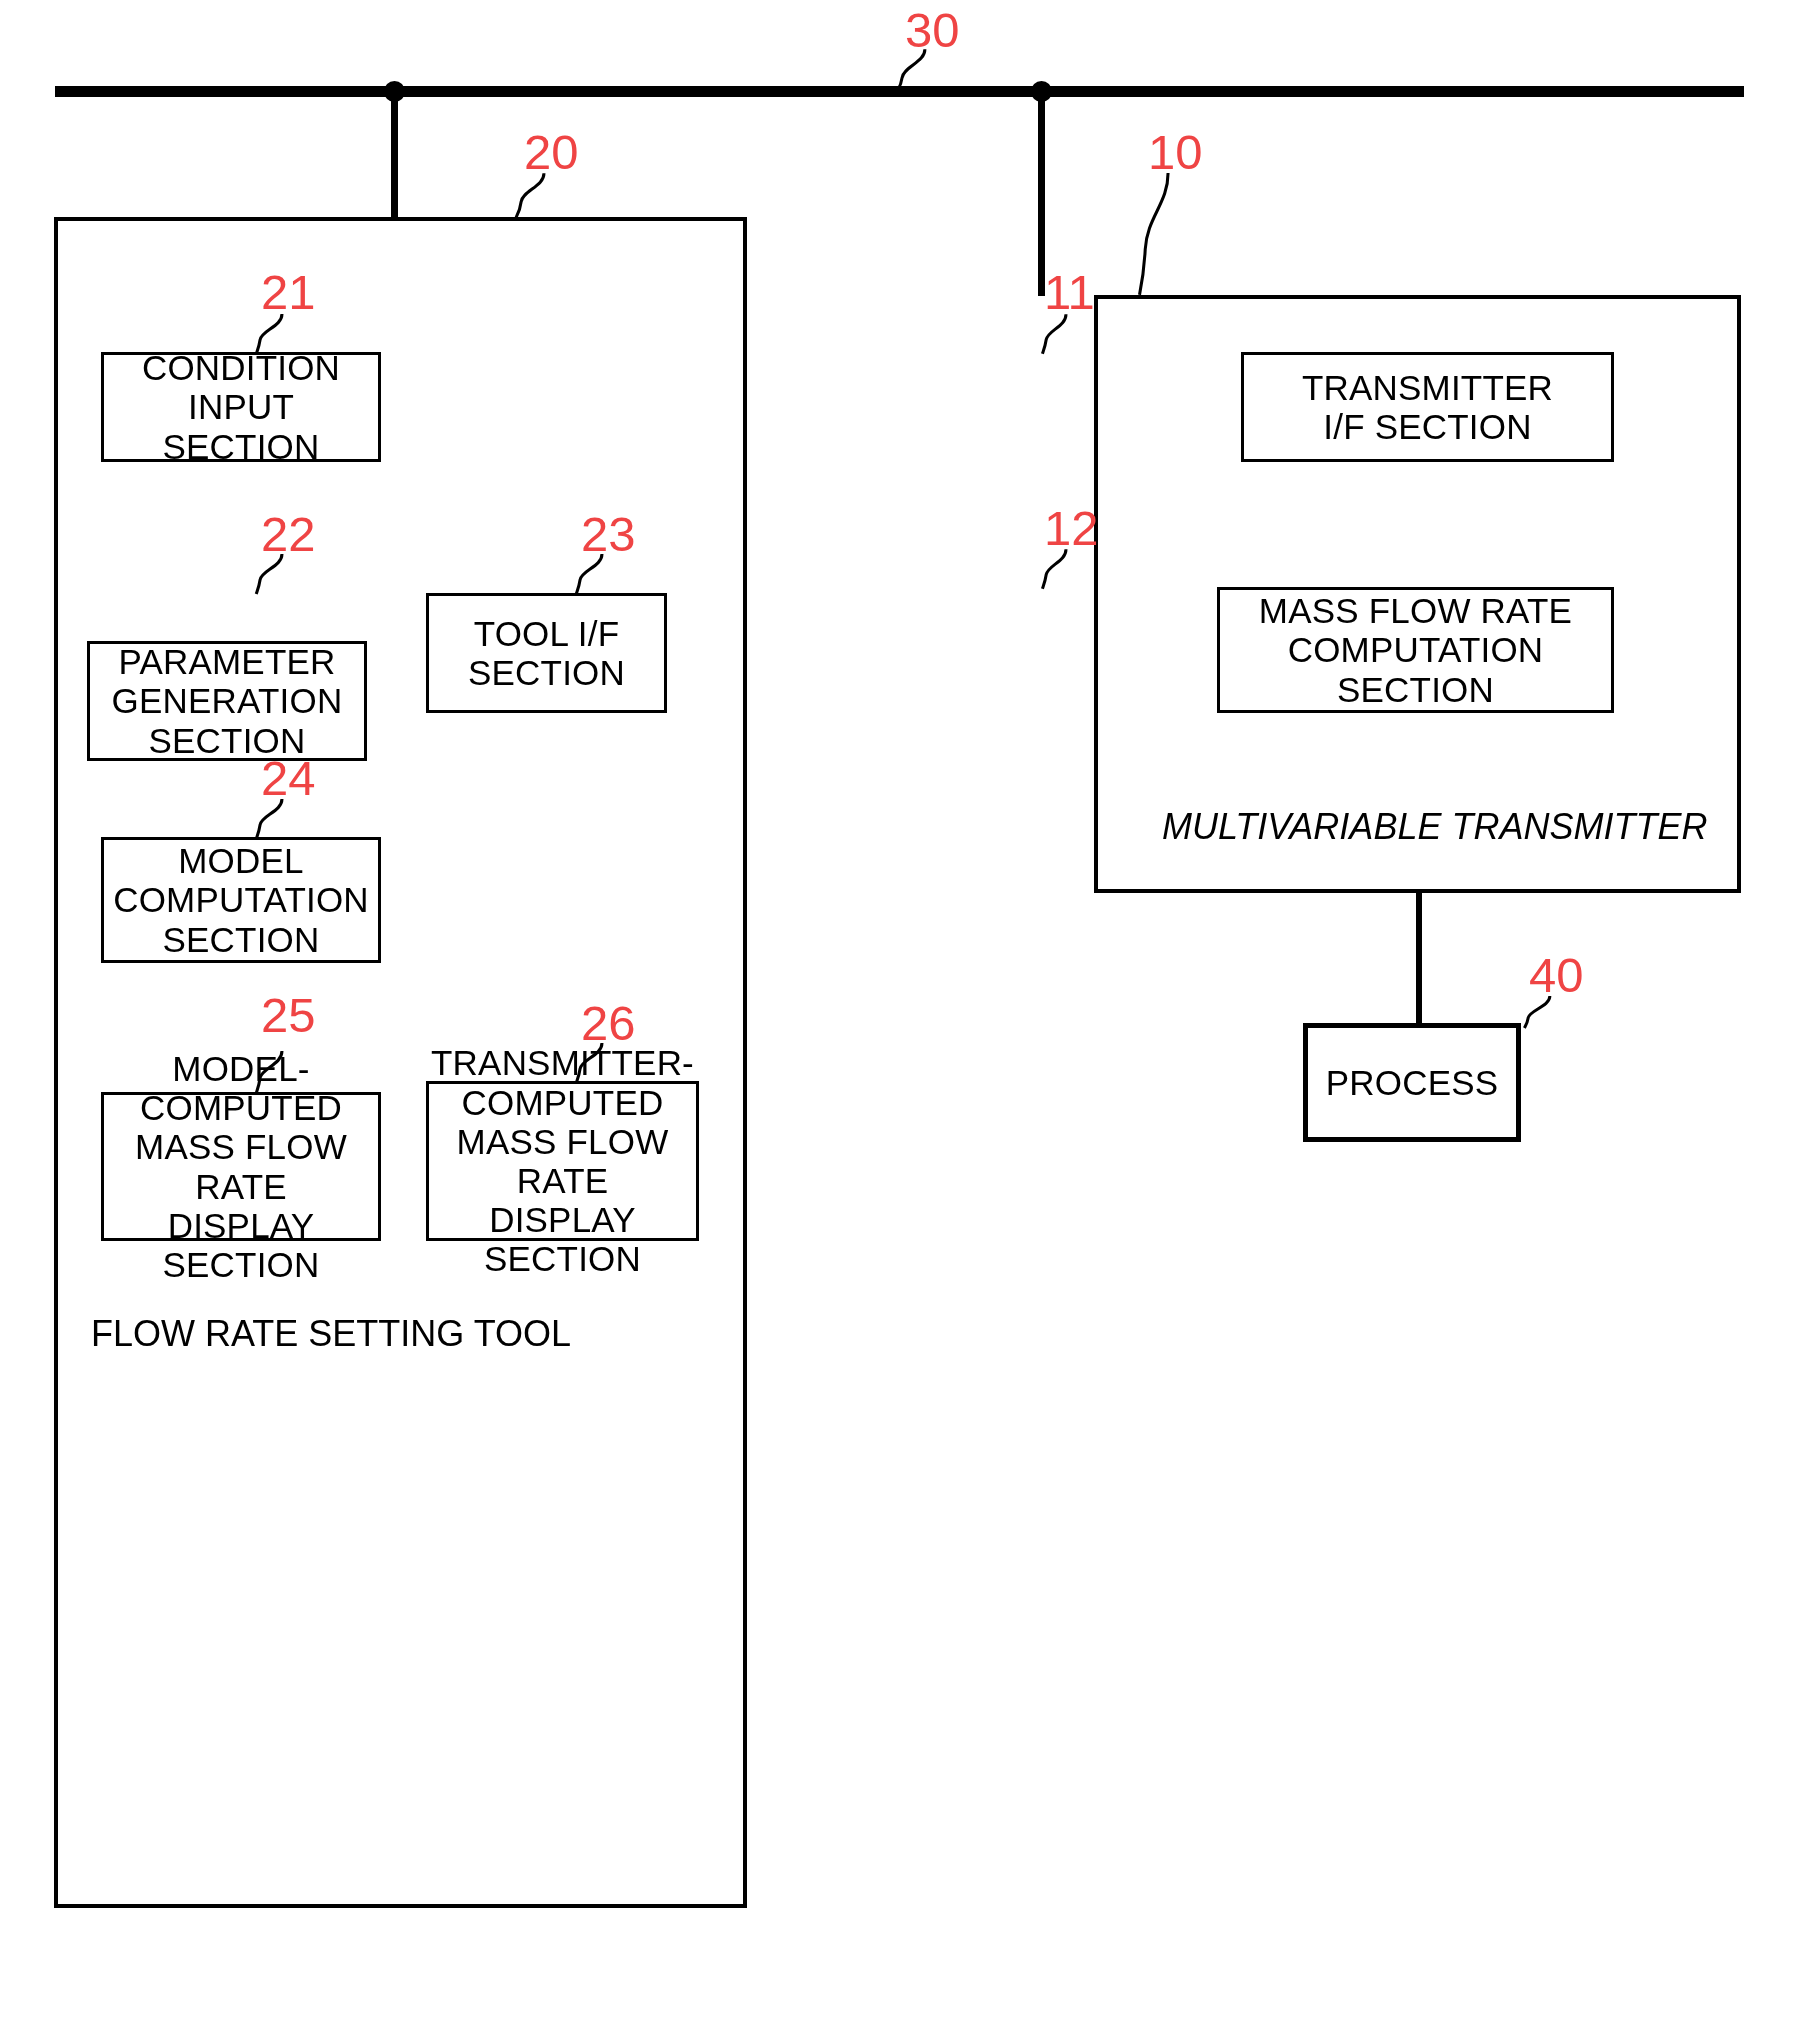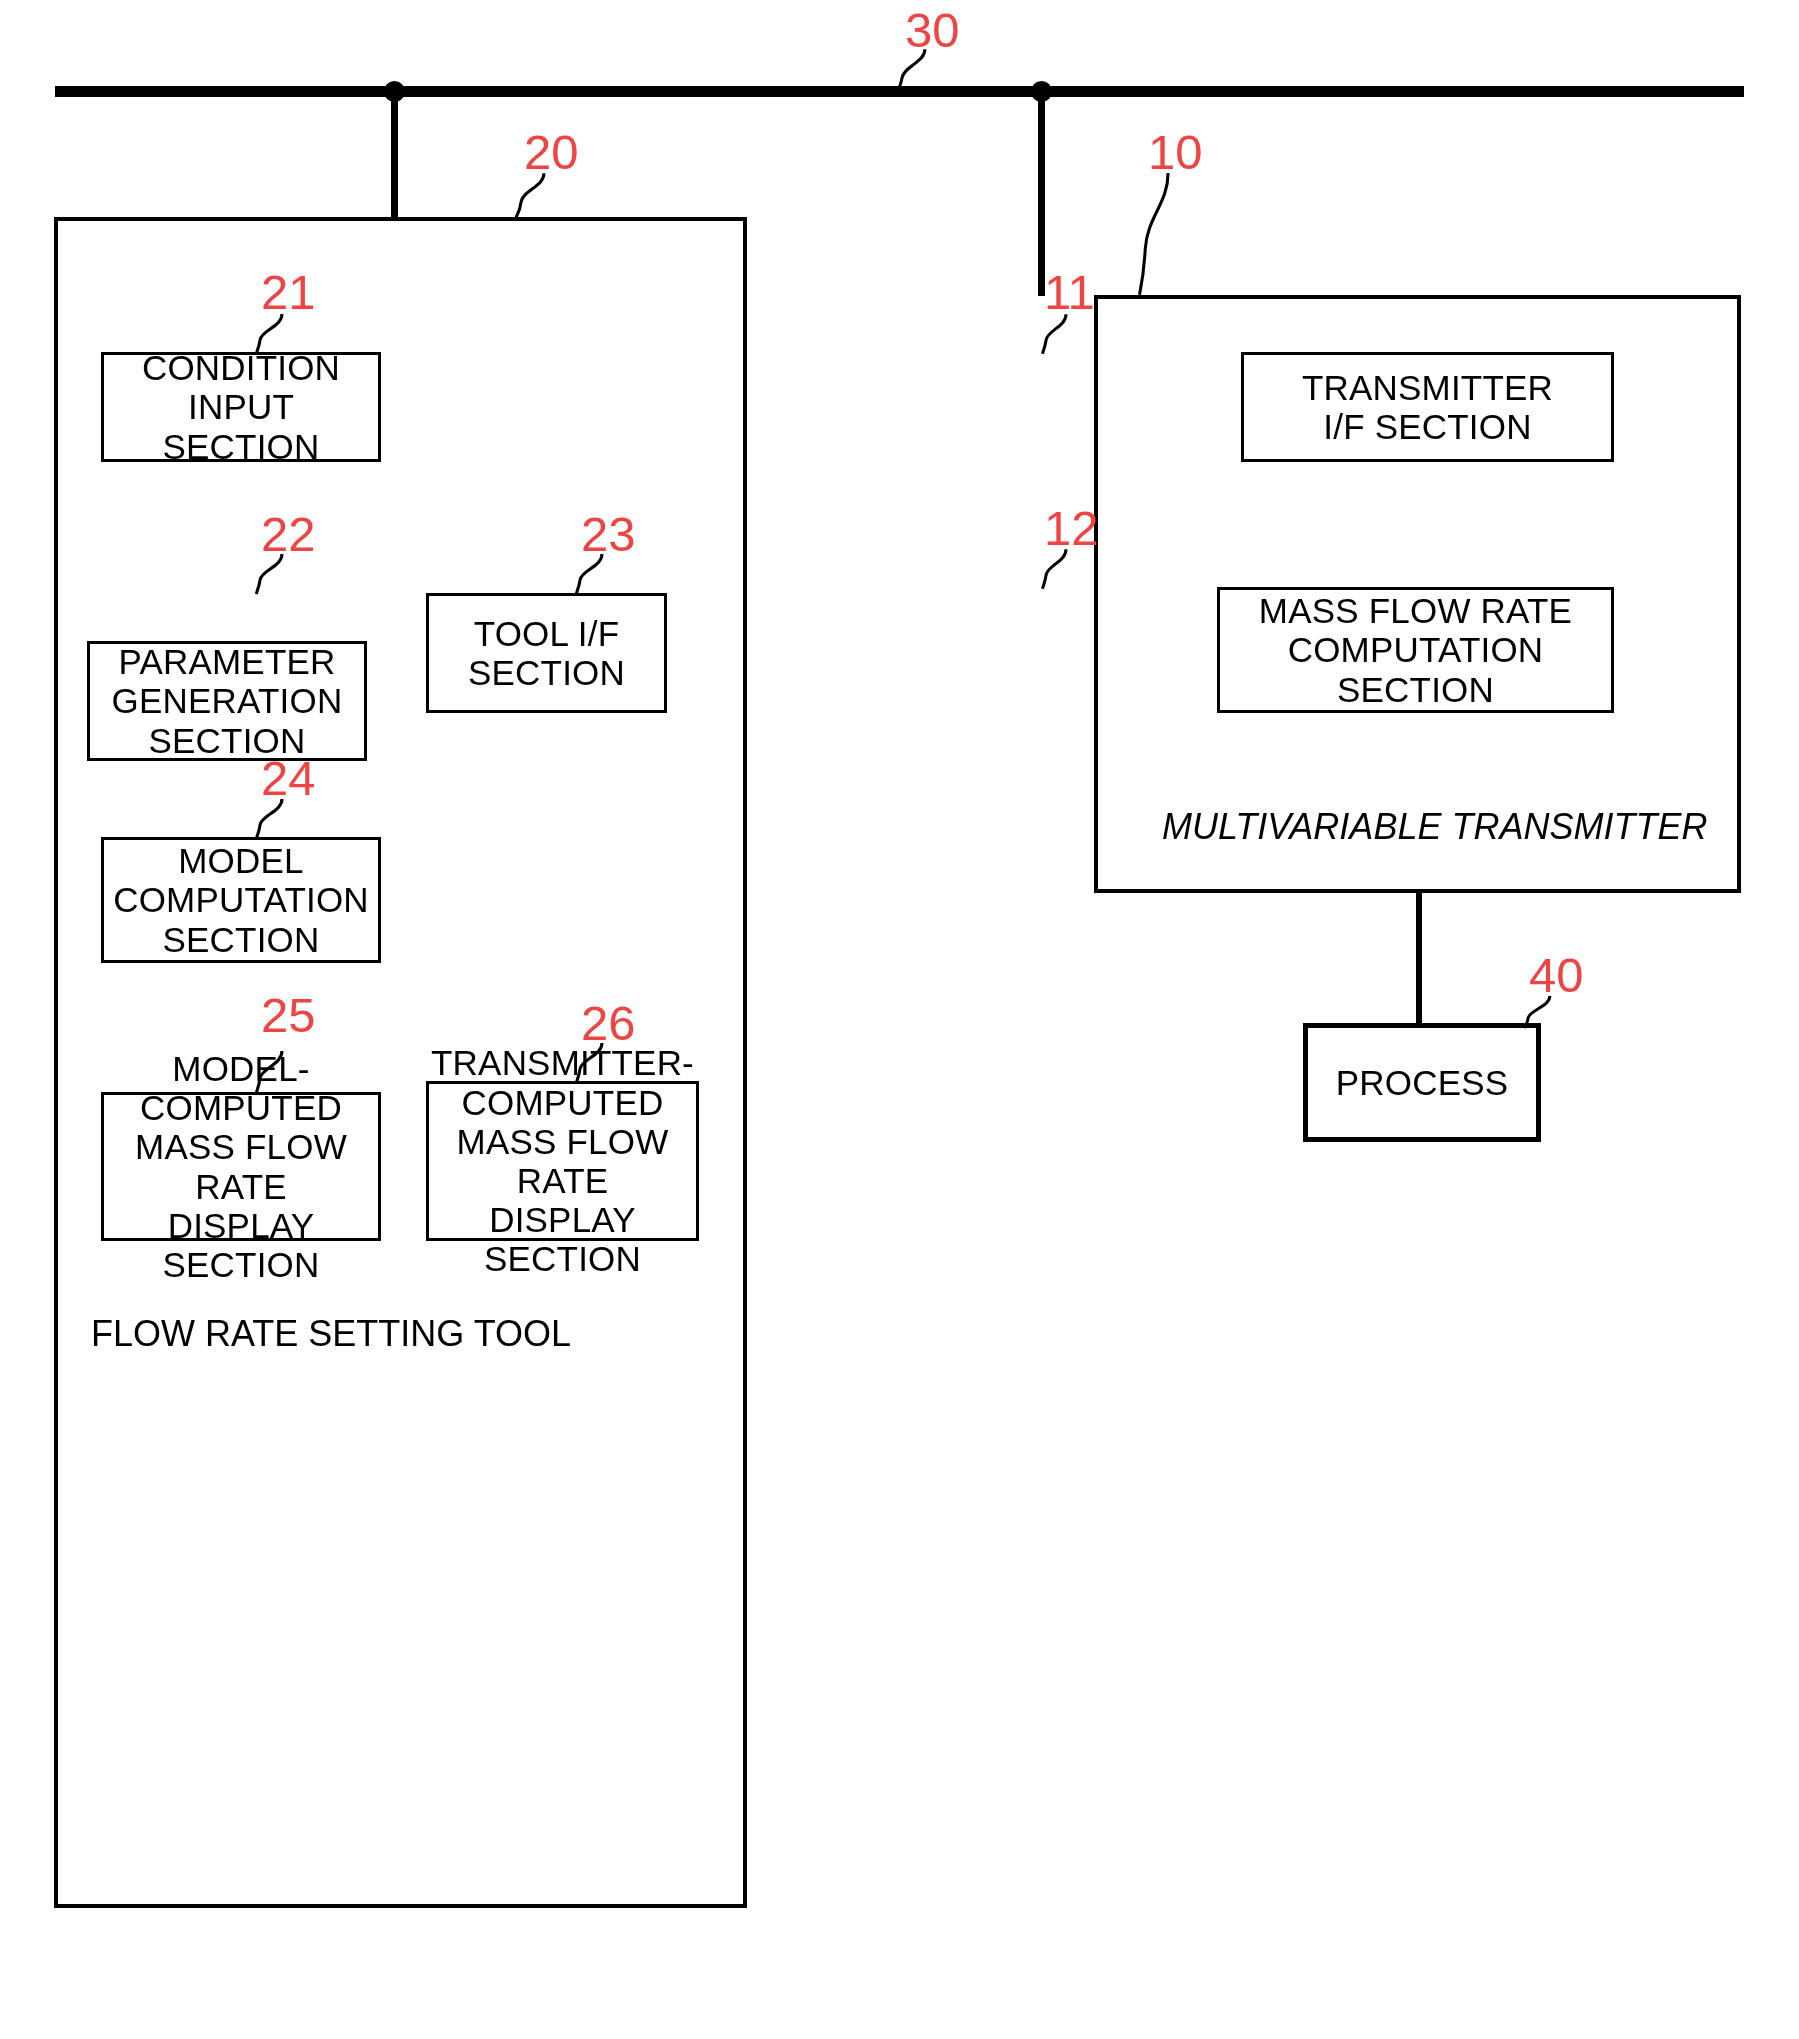--- a/index.html
+++ b/index.html
@@ -190,21 +190,21 @@
   </div>
   <div class="ref-num" style="left:1044px; top:504px;">12</div>
   <svg class="leader" style="left:1032px; top:549px; width:51px; height:40px;" viewBox="0 0 54 42" width="51" height="40">
     <path d="M 36 0 C 36 13, 17 17, 15 27 C 14 34, 12 39, 11 42"></path>
   </svg>
 
   <div class="enclosure-caption" style="left:1162px; top:806px;font-style:italic;">MULTIVARIABLE TRANSMITTER</div>
 
   <div class="vline" style="left:1416px; top:893px; width:5.7px; height:131px;"></div>
 
-  <div class="block" style="left:1303px; top:1023px; width:238px; height:119px; border-width:5.7px;">
+  <div class="block" style="left:1303px; top:1023px; width:218px; height:119px; border-width:5.7px;">
     <span class="block-label">PROCESS</span>
   </div>
   <div class="ref-num" style="left:1529px; top:951px;">40</div>
   <svg class="leader" style="left:1510px; top:996px; width:59px; height:32px;" viewBox="0 0 62 34" width="59" height="32">
     <path d="M 42 0 C 42 11, 21 15, 19 23 C 18 29, 16 32, 15 34"></path>
   </svg>
 
 </div>
 
 

